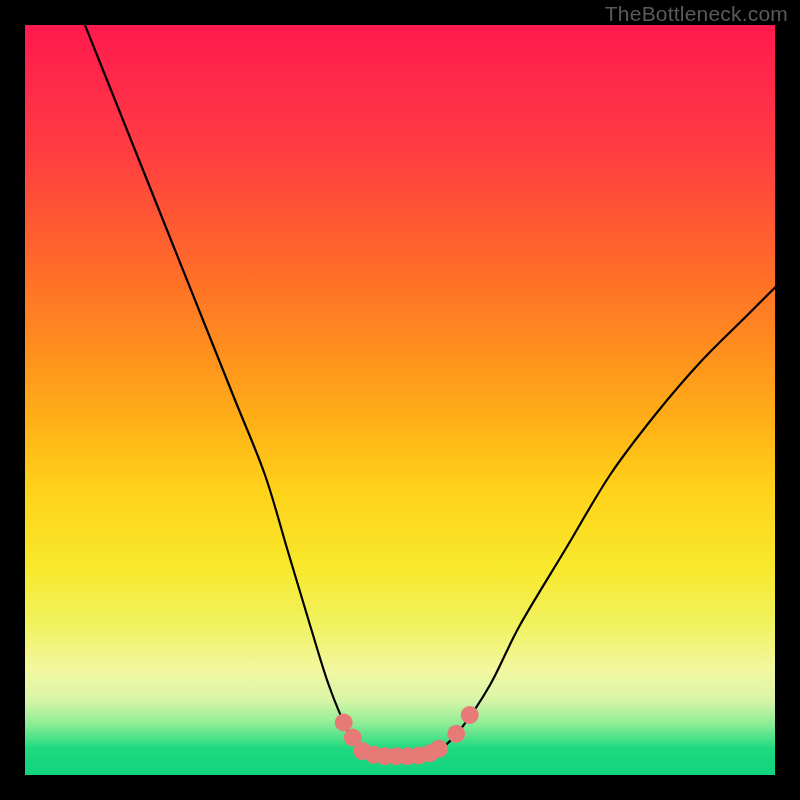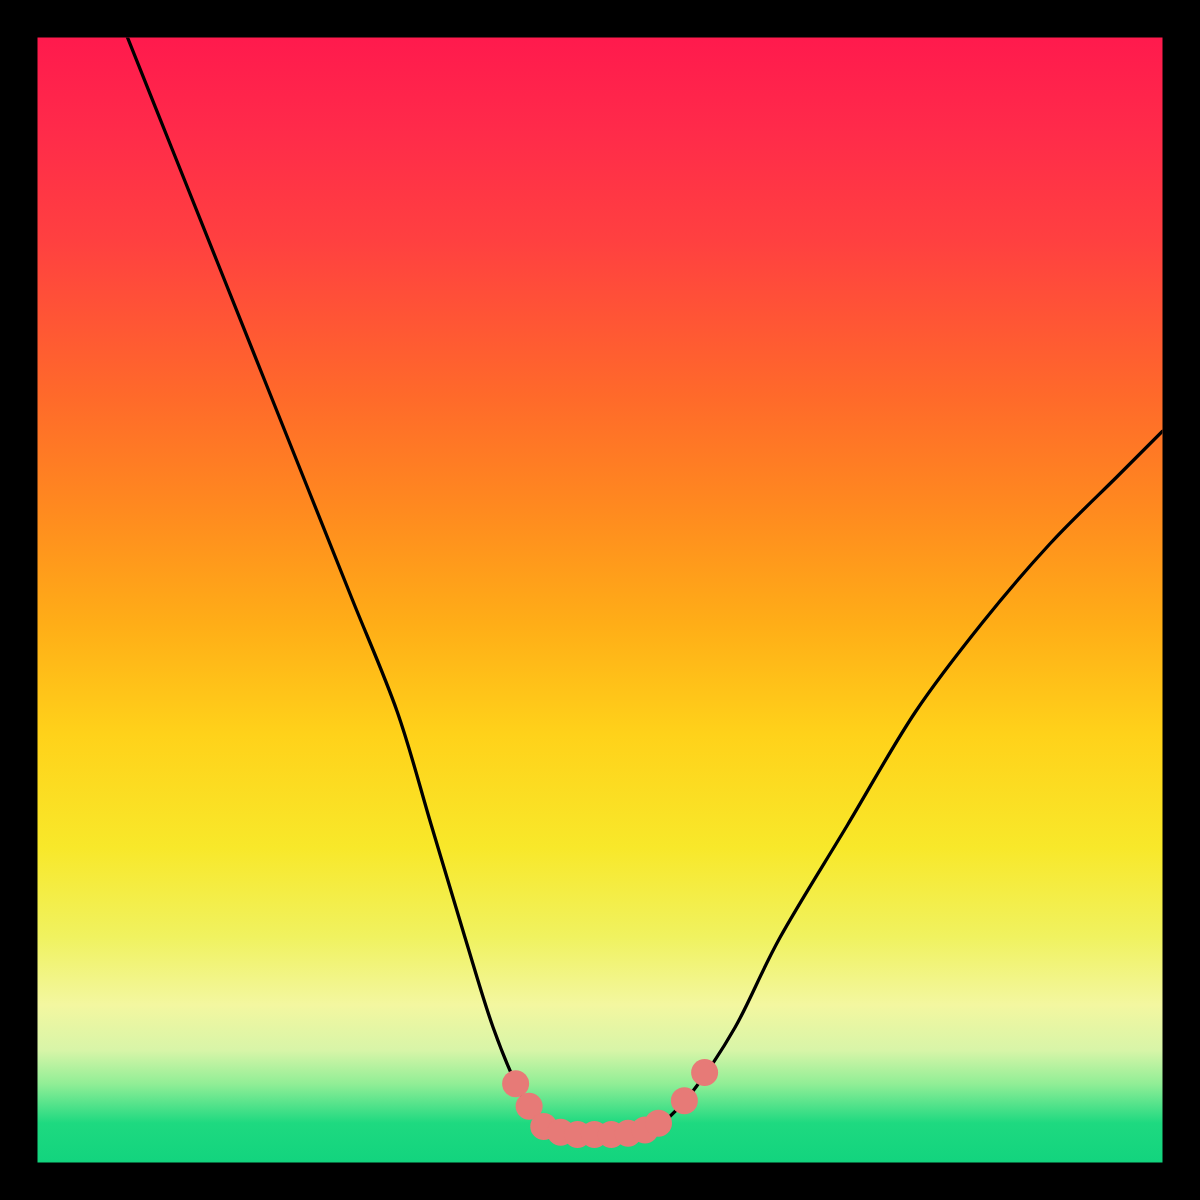--- a/index.html
+++ b/index.html
@@ -83,13 +83,14 @@
             <circle cx="382.5" cy="731.25" r="9" fill="#e77a77"></circle>
             <circle cx="393.75" cy="730.5" r="9" fill="#e77a77"></circle>
             <circle cx="405" cy="728.25" r="9" fill="#e77a77"></circle>
             <circle cx="414.00000000000006" cy="723.75" r="9" fill="#e77a77"></circle>
             <circle cx="431.24999999999994" cy="708.75" r="9" fill="#e77a77"></circle>
             <circle cx="444.75" cy="690" r="9" fill="#e77a77"></circle>
           </g>
         </g>
     </svg>
   </div>
+  <div class="watermark">TheBottleneck.com</div>
 </div>
 
 </body></html>

